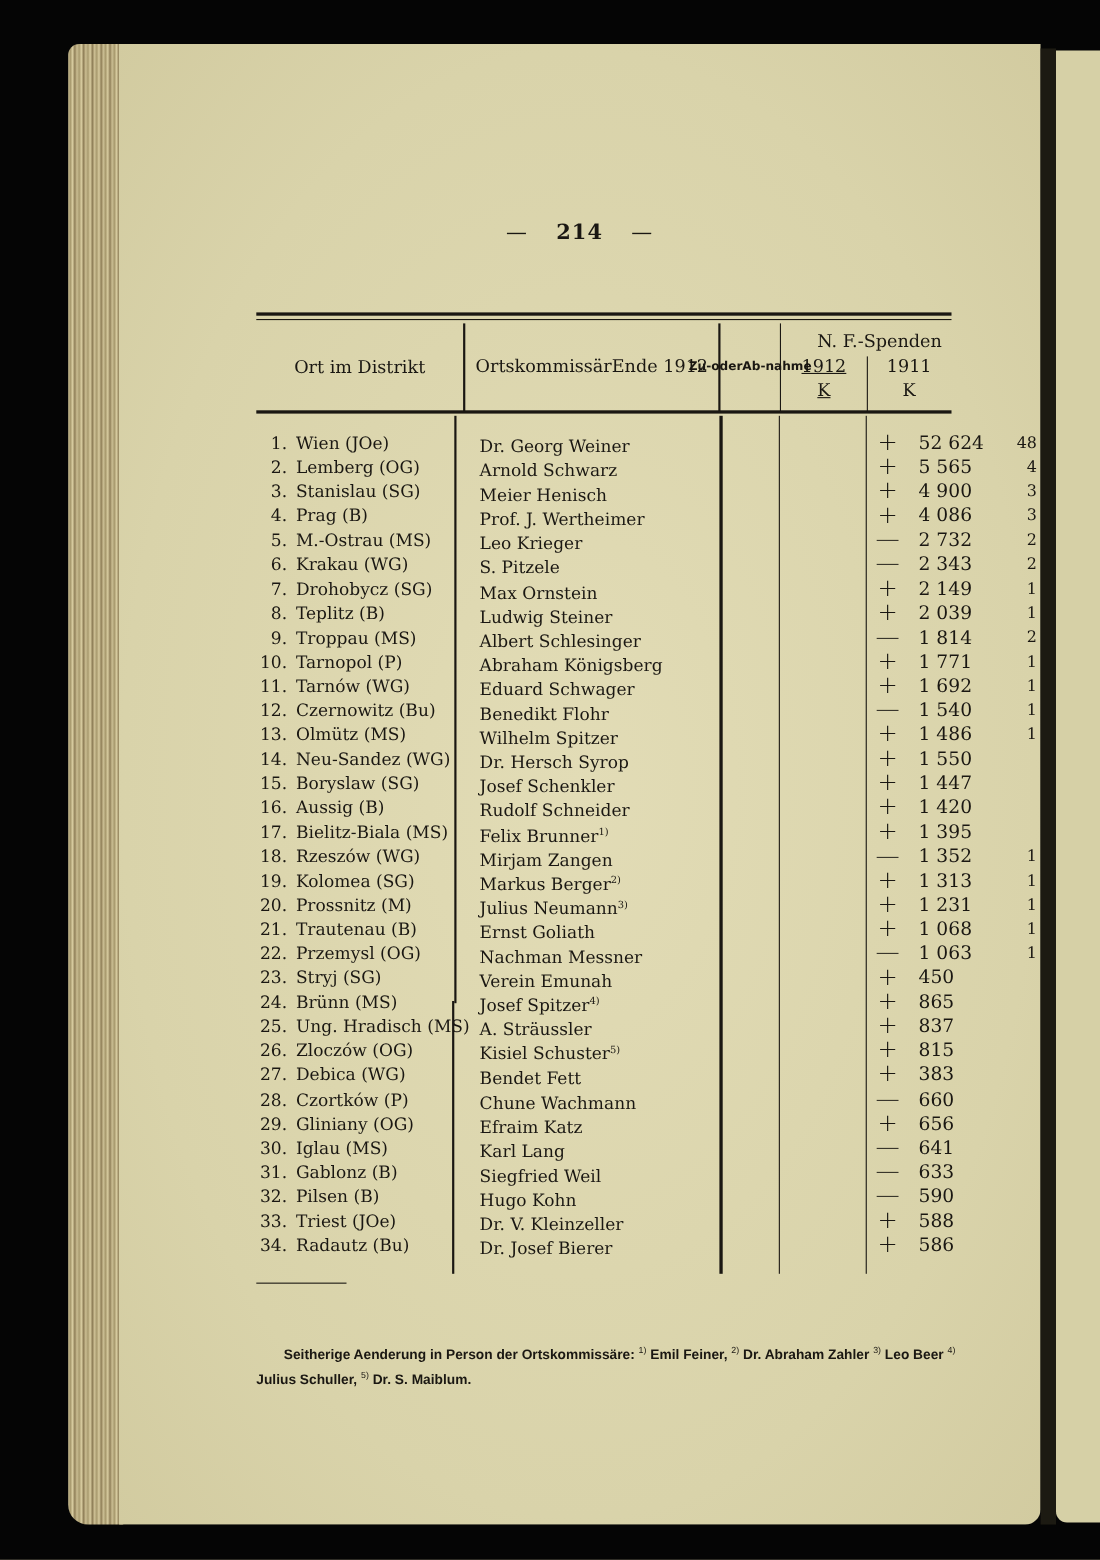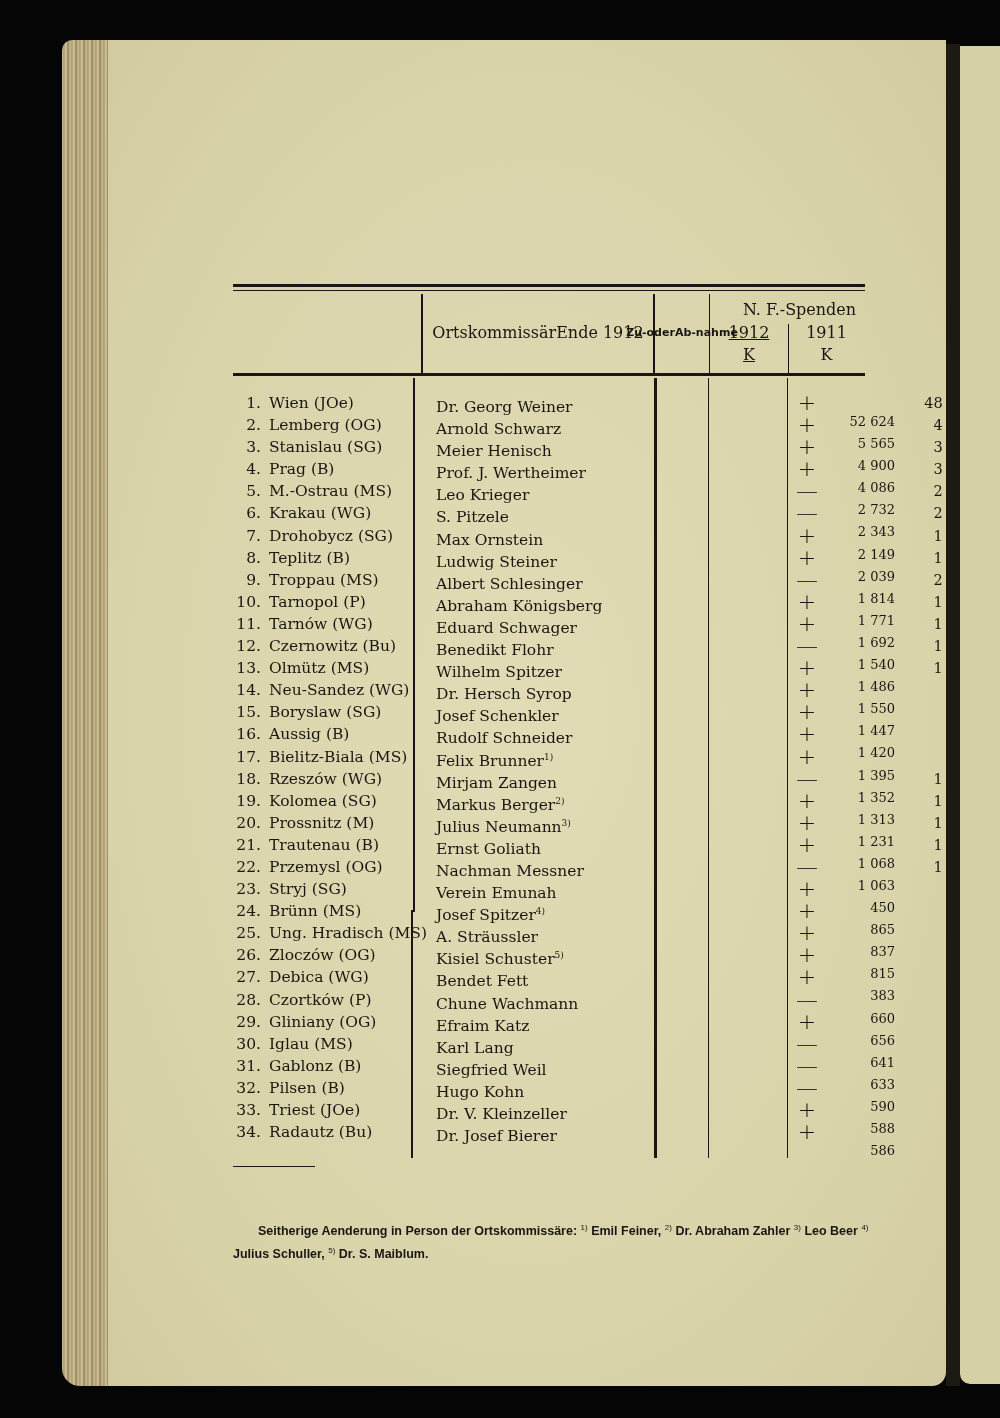--- a/index.html
+++ b/index.html
@@ -43,40 +43,48 @@
 
   .vline { position: absolute; background: #1a1712; }
 
   .rows { position: absolute; left: 125px; top: 352px; width: 640px; }
   .row { position: relative; height: 22.1px; font-size: 15.5px; line-height: 22px; white-space: nowrap; }
   .row .num { position: absolute; left: 0; width: 28px; text-align: right; }
   .row .ort { position: absolute; left: 36px; text-align: center; }
   .row .komm { position: absolute; left: 203px; }
   .row .komm sup { font-size: 9px; }
   .row .sign { position: absolute; left: 546px; width: 56px; text-align: center; font-size: 22px; font-family: "DejaVu Sans", sans-serif; font-weight: 300; }
-  .row .v1912 { position: absolute; left: 602px; width: 60px; text-align: right; font-size: 13px; margin-top: 19px; }
+  .row .v1912 { position: absolute; left: 602px; width: 60px; font-size: 17px; }
   .row .v1911 { position: absolute; left: 680px; width: 62px; text-align: right; font-size: 14.5px; }
 
   .fn-rule { position: absolute; left: 125px; top: 1126px; width: 82px; height: 1px; background: #1a1712; }
   .footnote {
     position: absolute; left: 125px; top: 1178px; width: 640px;
     font-family: Liberation Sans, sans-serif; font-size: 12.5px; font-weight: bold; line-height: 20px;
     text-indent: 25px;
   }
   .footnote sup { font-size: 8px; font-weight: normal; }
 </style>
 </head>
 <body>
 
 <div class="page-edges"></div>
 <div class="page">
+  <div class="page-number">
+    <span class="dash">—</span>
+    <span>214</span>
+    <span class="dash">—</span>
+  </div>
 
   <div class="rule-top"></div>
   <div class="rule-top2"></div>
 
+  <div class="hdr hdr-ort">
+    <span>Ort im Distrikt</span>
+  </div>
   <div class="hdr hdr-komm">
     <span>Ortskommissär</span>
     <span>Ende 1912</span>
   </div>
   <div class="hdr hdr-zu">
     <span>Zu-</span>
     <span>oder</span>
     <span>Ab-</span>
     <span>nahme</span>
   </div>

